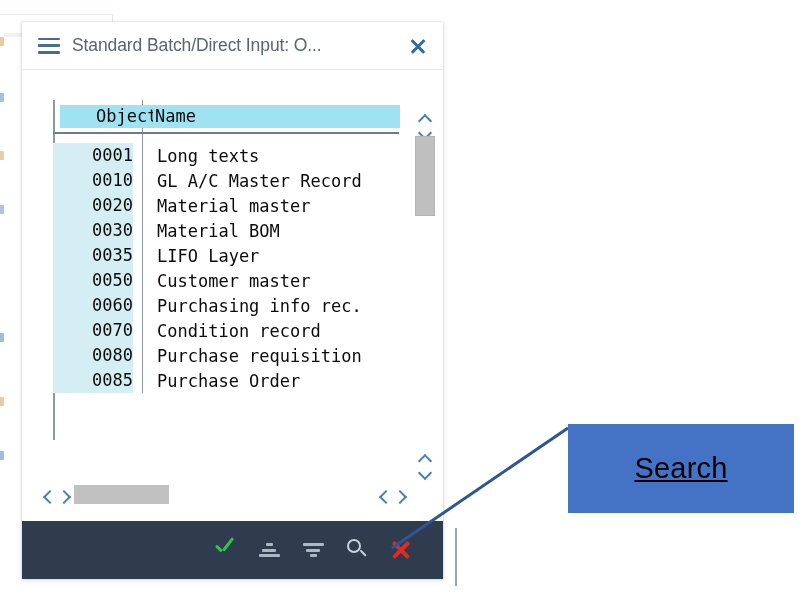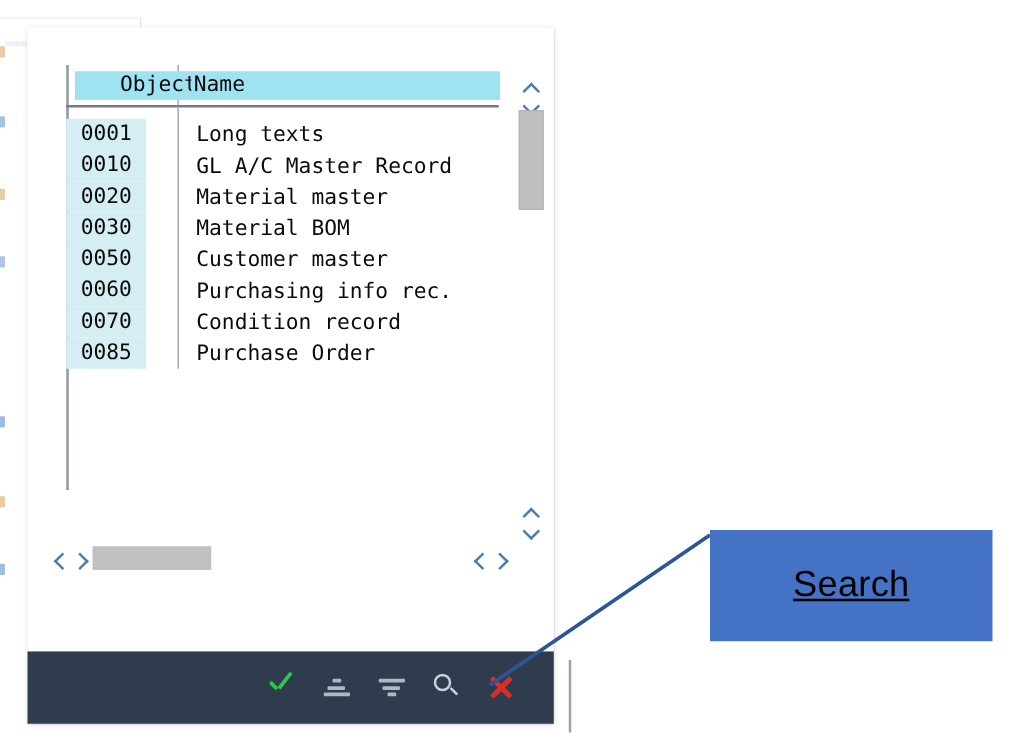--- a/index.html
+++ b/index.html
@@ -174,22 +174,22 @@
     color: #0b0b0b;
     line-height: 22px;
   }
   td.c-object {
     border-right: 1px solid #8e99a3;
     text-align: center;
   }
   td.c-object span {
     background: #d5eef4;
     display: inline-block;
-    width: 64px;
-    text-align: center;
+    width: 80px;
+    text-align: right;
     padding: 1px 0 2px 0;
   }
   td.c-name span {
     display: inline-block;
     padding-left: 14px;
   }
 
   
   #grid-left-border {
     position: absolute;
@@ -425,20 +425,29 @@
 
     <div class="bg-row" style="top:382px; background:#d6a35c;"></div>
 
     <div class="bg-row" style="top:436px; background:#4f86c6;"></div>
 
   </div>
 </div>
 
 <div id="dialog">
 
+  <div id="titlebar">
+    <span id="hamburger-icon">
+      <i></i>
+        <i></i>
+        <i></i>
+    </span>
+    <span id="dialog-title">Standard Batch/Direct Input: O...</span>
+    <span id="close-icon"></span>
+  </div>
 
   <div id="dialog-body">
 
     <div id="grid-left-border"></div>
 
     <div id="table-wrap">
       <table id="grid">
         <thead>
           <tr>
             <th class="col-object">
@@ -464,30 +473,38 @@
             </tr>
             <tr>
               <td class="c-object"><span>0020</span></td>
               <td class="c-name"><span>Material master</span></td>
             </tr>
             <tr>
               <td class="c-object"><span>0030</span></td>
               <td class="c-name"><span>Material BOM</span></td>
             </tr>
             <tr>
+              <td class="c-object"><span>0035</span></td>
+              <td class="c-name"><span>LIFO Layer</span></td>
+            </tr>
+            <tr>
               <td class="c-object"><span>0050</span></td>
               <td class="c-name"><span>Customer master</span></td>
             </tr>
             <tr>
               <td class="c-object"><span>0060</span></td>
               <td class="c-name"><span>Purchasing info rec.</span></td>
             </tr>
             <tr>
               <td class="c-object"><span>0070</span></td>
               <td class="c-name"><span>Condition record</span></td>
+            </tr>
+            <tr>
+              <td class="c-object"><span>0080</span></td>
+              <td class="c-name"><span>Purchase requisition</span></td>
             </tr>
             <tr>
               <td class="c-object"><span>0085</span></td>
               <td class="c-name"><span>Purchase Order</span></td>
             </tr>
           </tbody>
       </table>
     </div>
 
     <span class="chev up" id="vscroll-up"></span>

